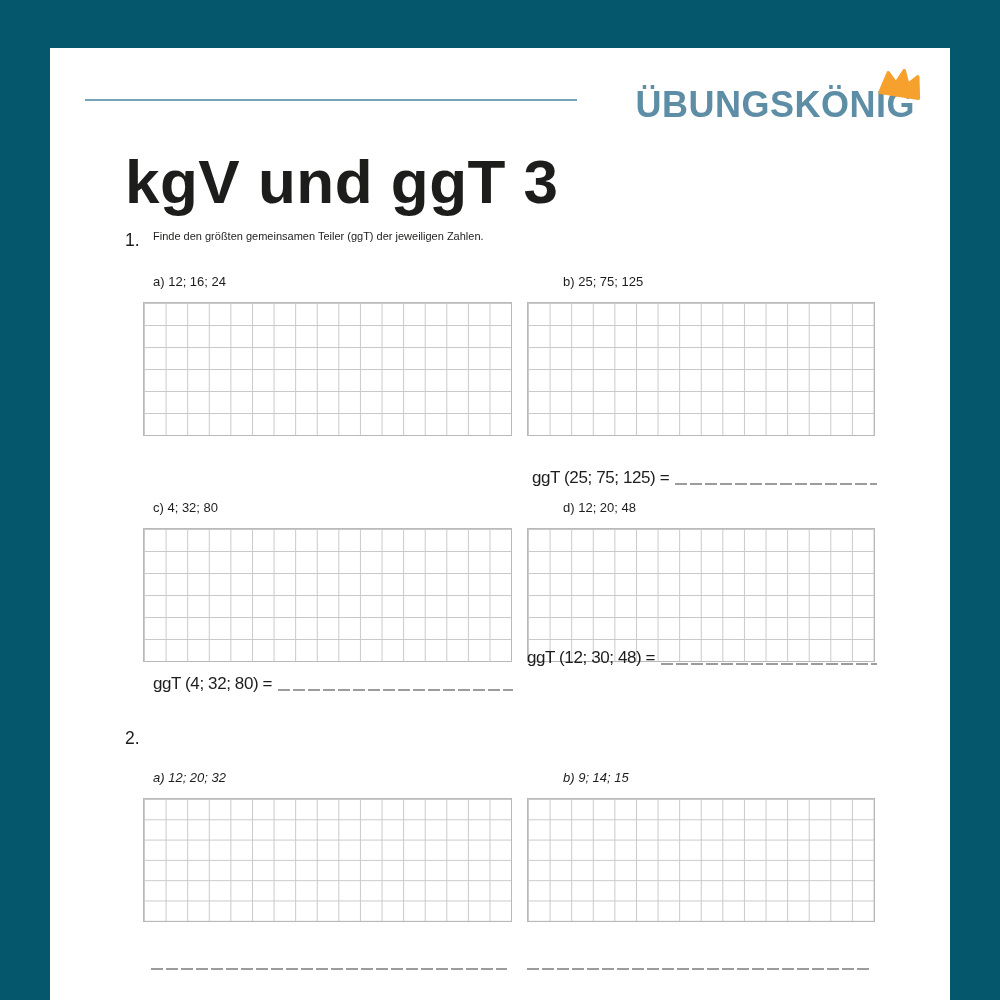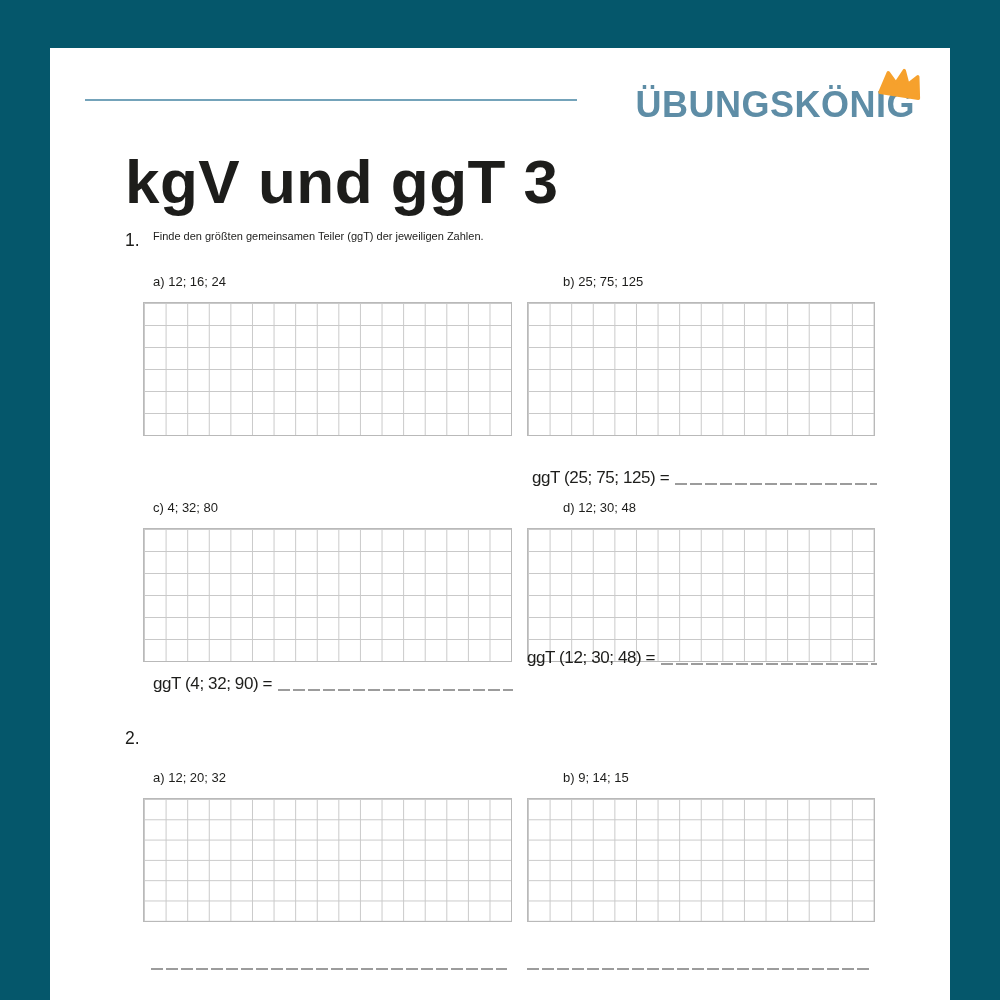--- a/index.html
+++ b/index.html
@@ -75,21 +75,21 @@
   .ans2d{top:600px;left:477px;width:350px;justify-content:flex-end;}
   
   .blank-line{
     position:absolute;height:2px;
     background:repeating-linear-gradient(90deg,#9c9c9c 0 12px,transparent 12px 15px);
   }
   .blank-a{top:920px;left:101px;width:356px;}
   .blank-b{top:920px;left:477px;width:344px;}
   .lbl-r1{top:226px;}
   .lbl-r2{top:452px;}
-  .lbl-r3{top:722px;}
+  .lbl-r3{top:722px;font-style:italic;}
   .lbl-a{left:103px;}
   .lbl-b{left:513px;}
 </style>
 </head>
 <body>
 
 <div class="stage">
   <div class="page">
 
     <div class="header-line"></div>
@@ -112,27 +112,27 @@
 
     <div class="grid r1 col-a"></div>
     <div class="grid r1 col-b"></div>
 
     <div class="answer-row ans1b">
       <span class="prefix">ggT (25; 75; 125) =</span>
       <span class="fill-line"></span>
     </div>
 
     <div class="part-label lbl-r2 lbl-a">c) 4; 32; 80</div>
-    <div class="part-label lbl-r2 lbl-b">d) 12; 30; 48</div>
+    <div class="part-label lbl-r2 lbl-b">d) 12; 20; 48</div>
 
     <div class="grid r2 col-a"></div>
     <div class="grid r2 col-b"></div>
 
     <div class="answer-row ans2c">
-      <span class="prefix">ggT (4; 32; 90) =</span>
+      <span class="prefix">ggT (4; 32; 80) =</span>
       <span class="fill-line"></span>
     </div>
     <div class="answer-row ans2d">
       <span class="prefix">ggT (12; 30; 48) =</span>
       <span class="fill-line"></span>
     </div>
 
     <div class="ex-row ex2-row">
       <span class="ex-num">2.</span>
     </div>

